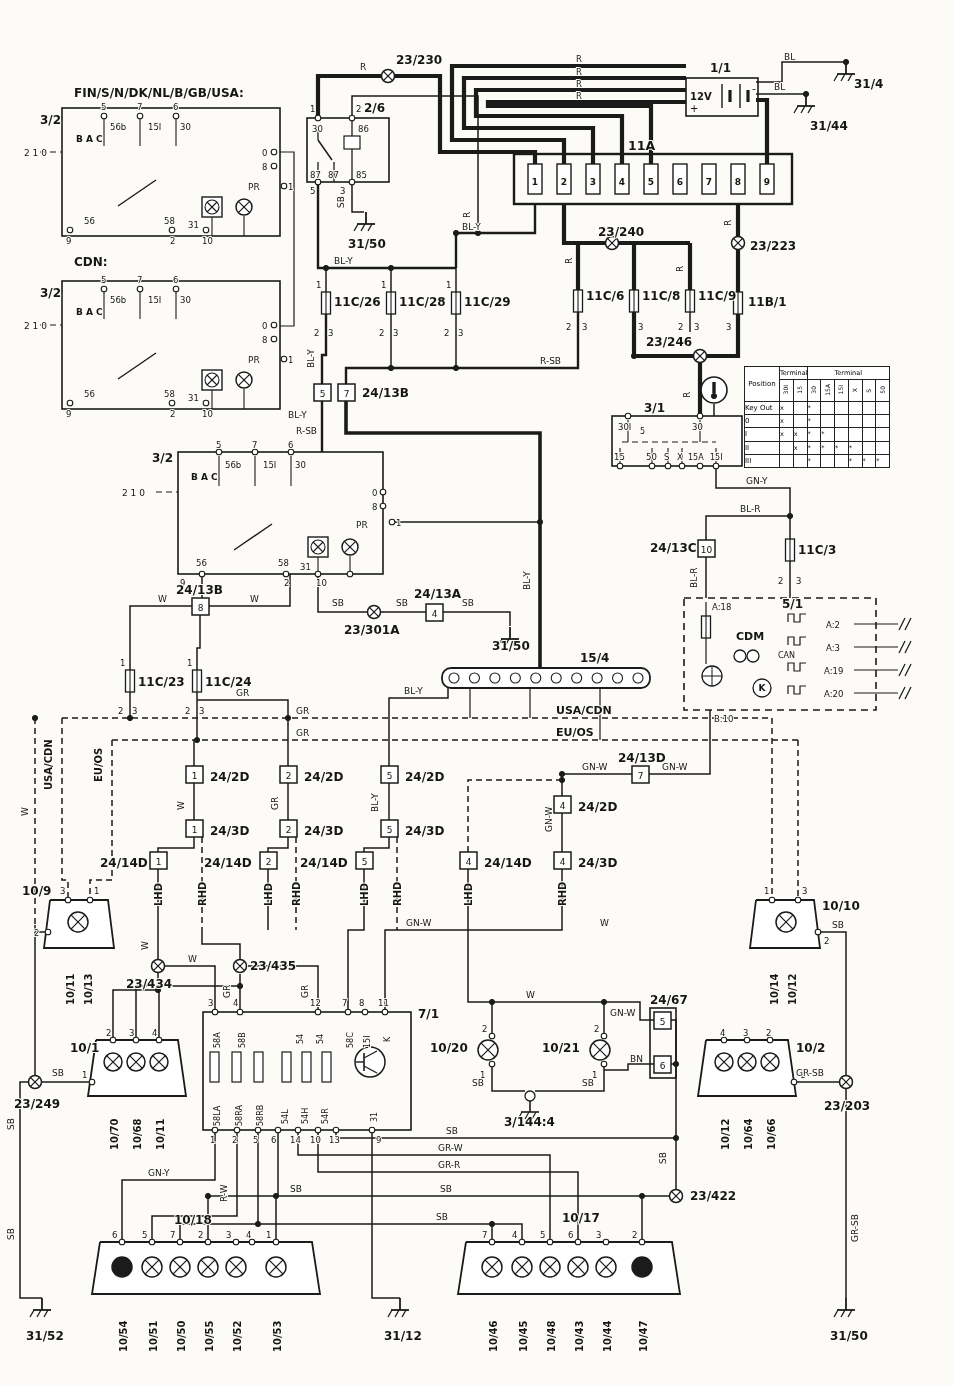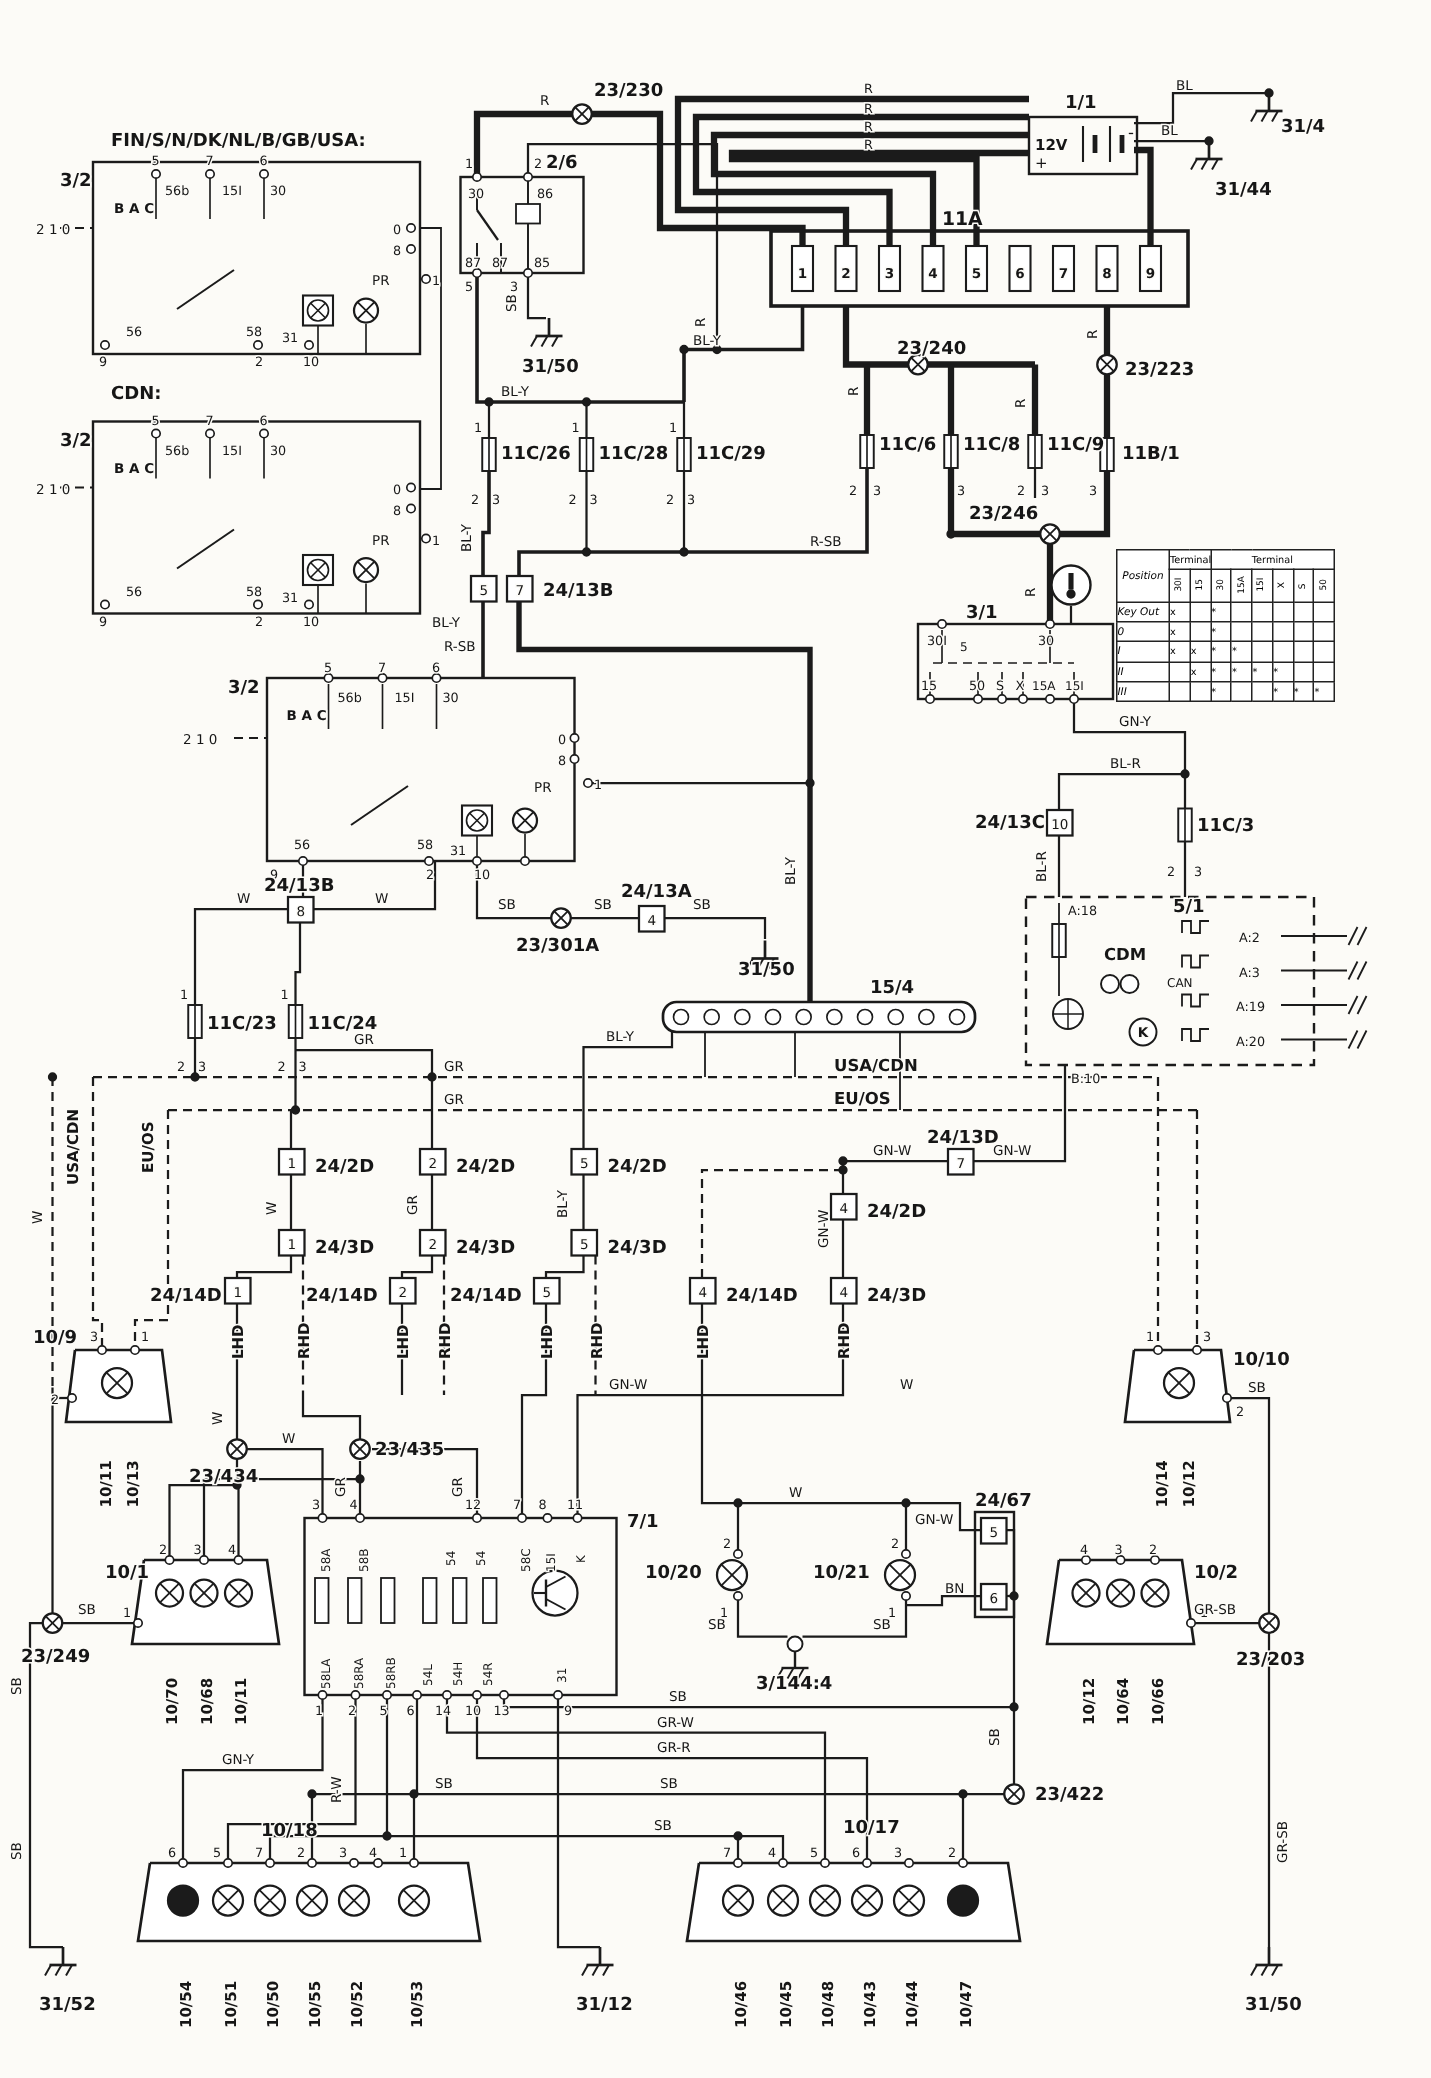--- a/index.html
+++ b/index.html
@@ -5,21 +5,21 @@
   html,body{margin:0;padding:0;background:#e8e8e4;}
   .stage{position:relative;width:954px;height:1385px;background:#fcfbf7;overflow:hidden;
          font-family:"DejaVu Sans",sans-serif;}
   svg{position:absolute;left:0;top:0;}
   svg text{fill:#161616;stroke:#fcfbf7;stroke-width:2px;paint-order:stroke;
            font-family:"DejaVu Sans",sans-serif;}
   #keytable{position:absolute;background:#fff;}
   #keytable table{border-collapse:collapse;width:100%;height:100%;table-layout:fixed;}
   #keytable th,#keytable td{border:1px solid #222;padding:0;
       font-family:"DejaVu Sans",sans-serif;font-size:6.5px;font-weight:normal;}
-  #keytable .pos{width:34px;font-size:7px;font-style:italic;}
+  #keytable .pos{width:34px;font-size:7px;}
   #keytable .rot span{writing-mode:vertical-rl;transform:rotate(180deg);display:inline-block;
       font-size:6px;line-height:1;}
 </style>
 </head>
 <body>
 
 <div class="stage">
   <svg id="dwg" viewBox="0 0 954 1385" width="954" height="1385">
       <polyline points="318,118 318,76 440,76 440,152 535,152 535,164" fill="none" stroke="#1b1b1b" stroke-width="4.2"></polyline>
       <polyline points="686,66 452,66 452,140 564,140 564,164" fill="none" stroke="#1b1b1b" stroke-width="4.2"></polyline>

